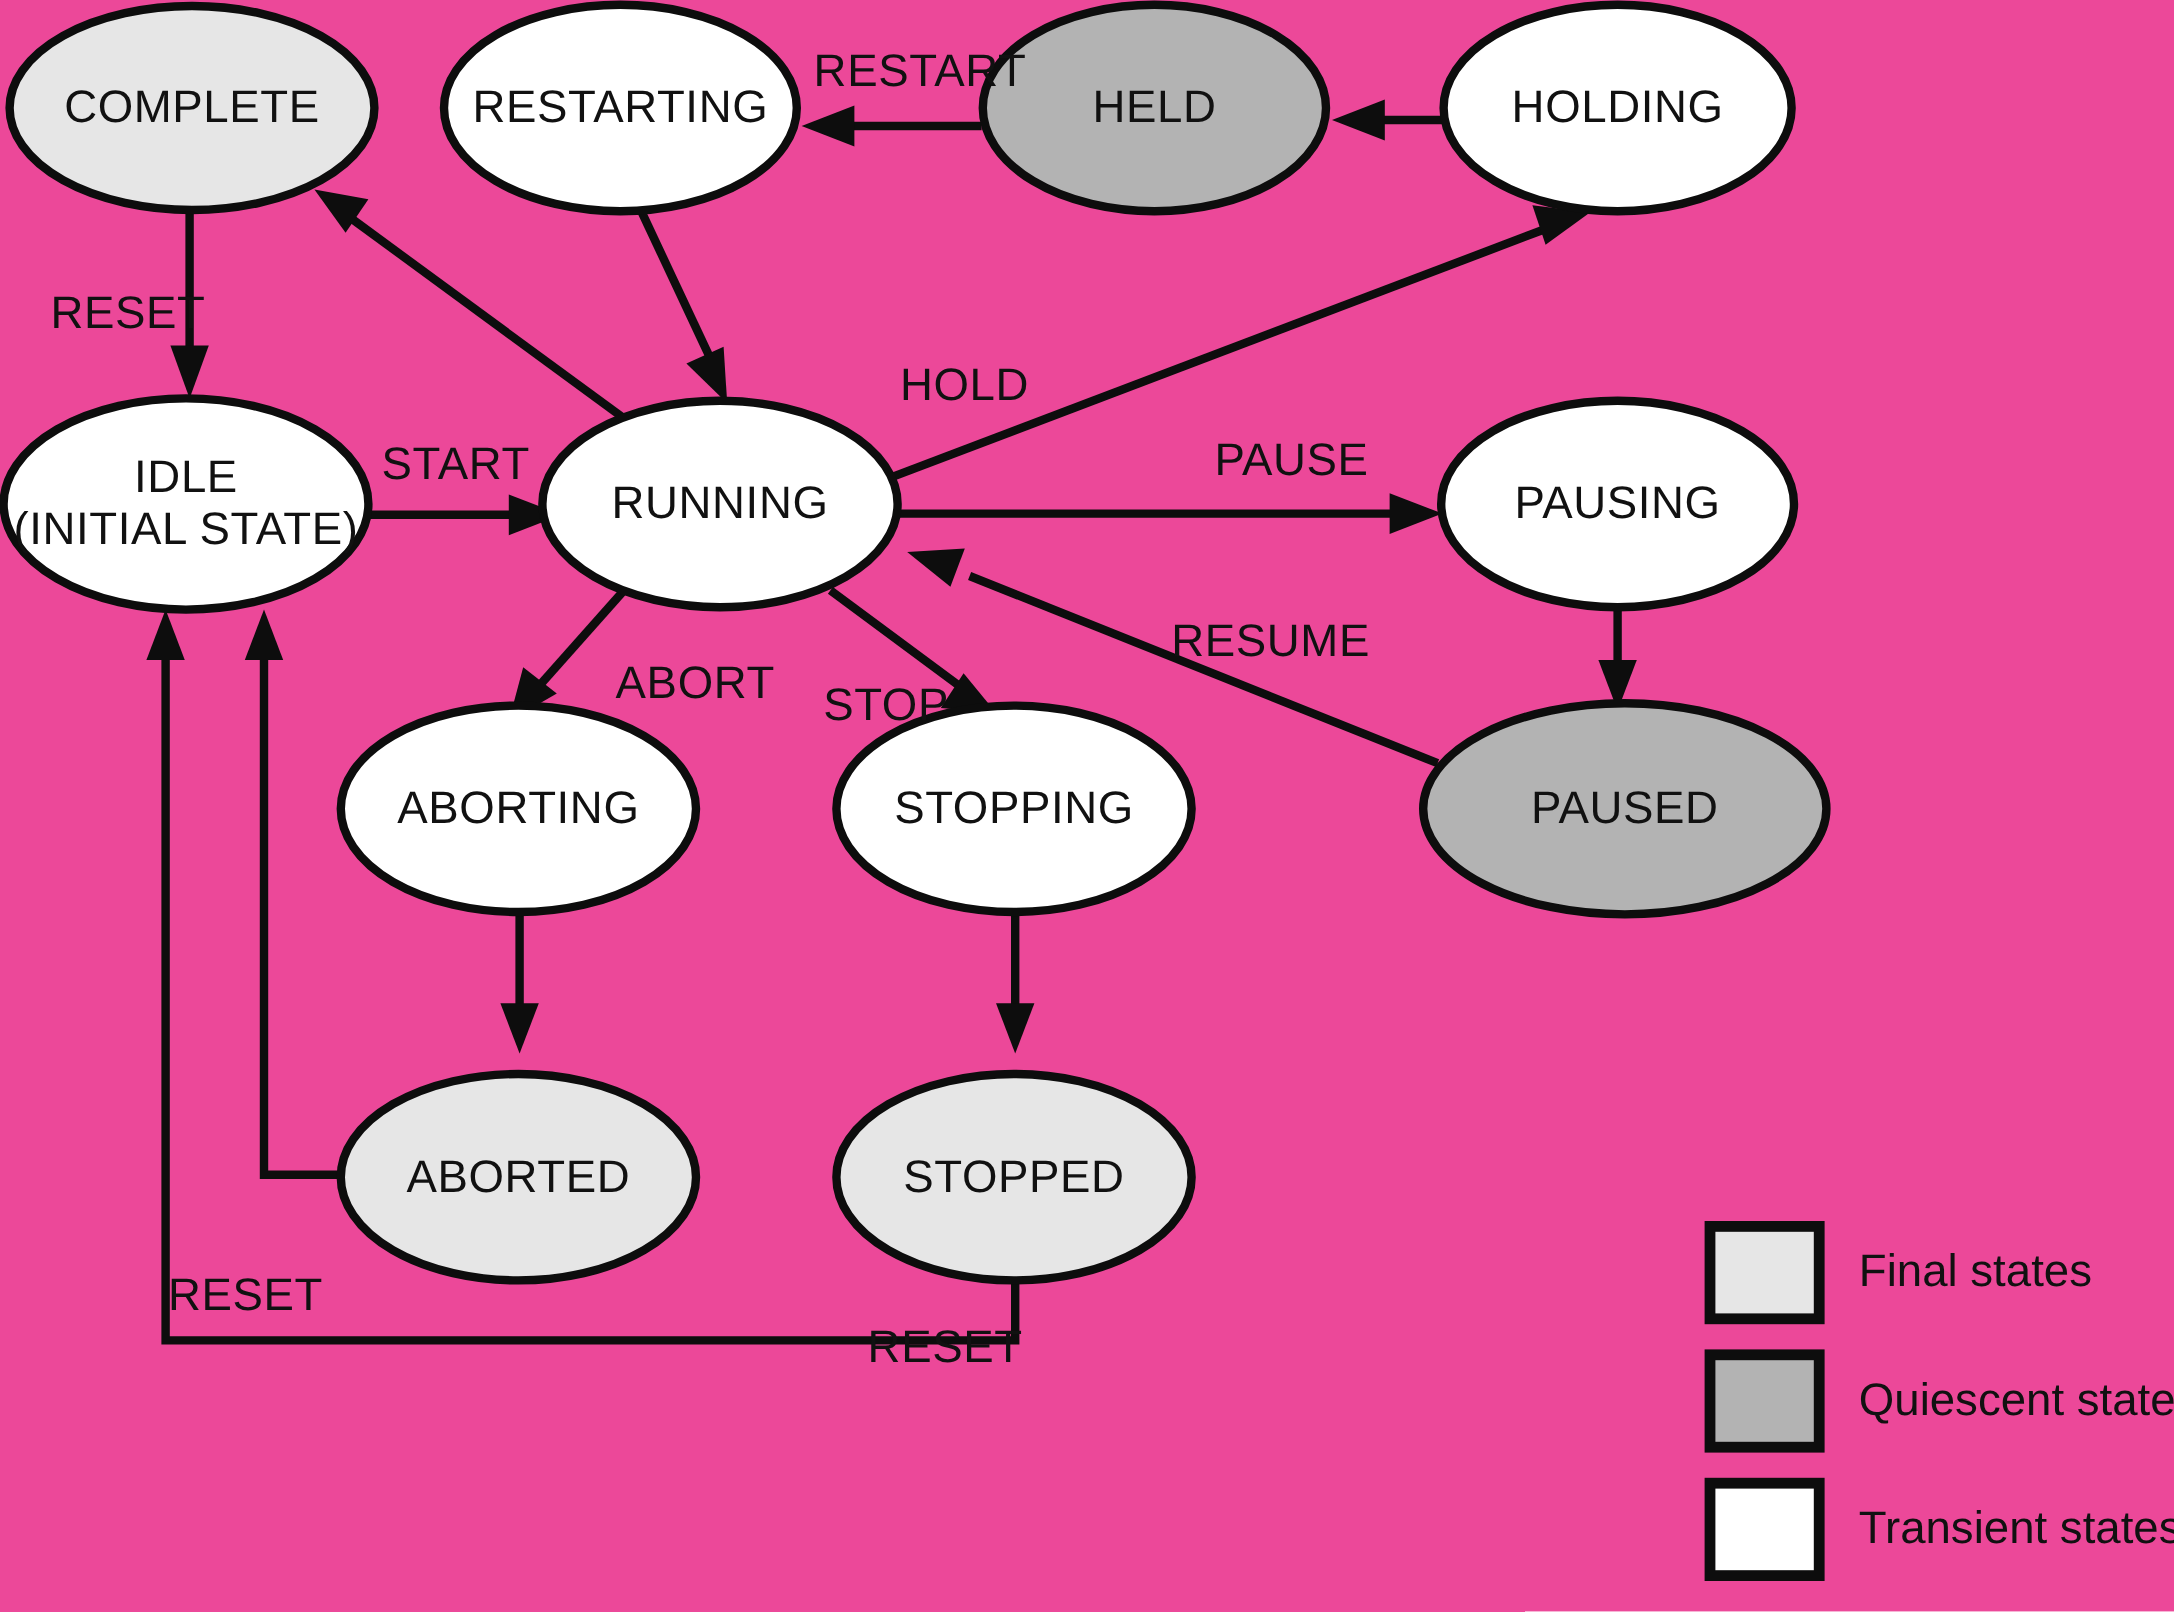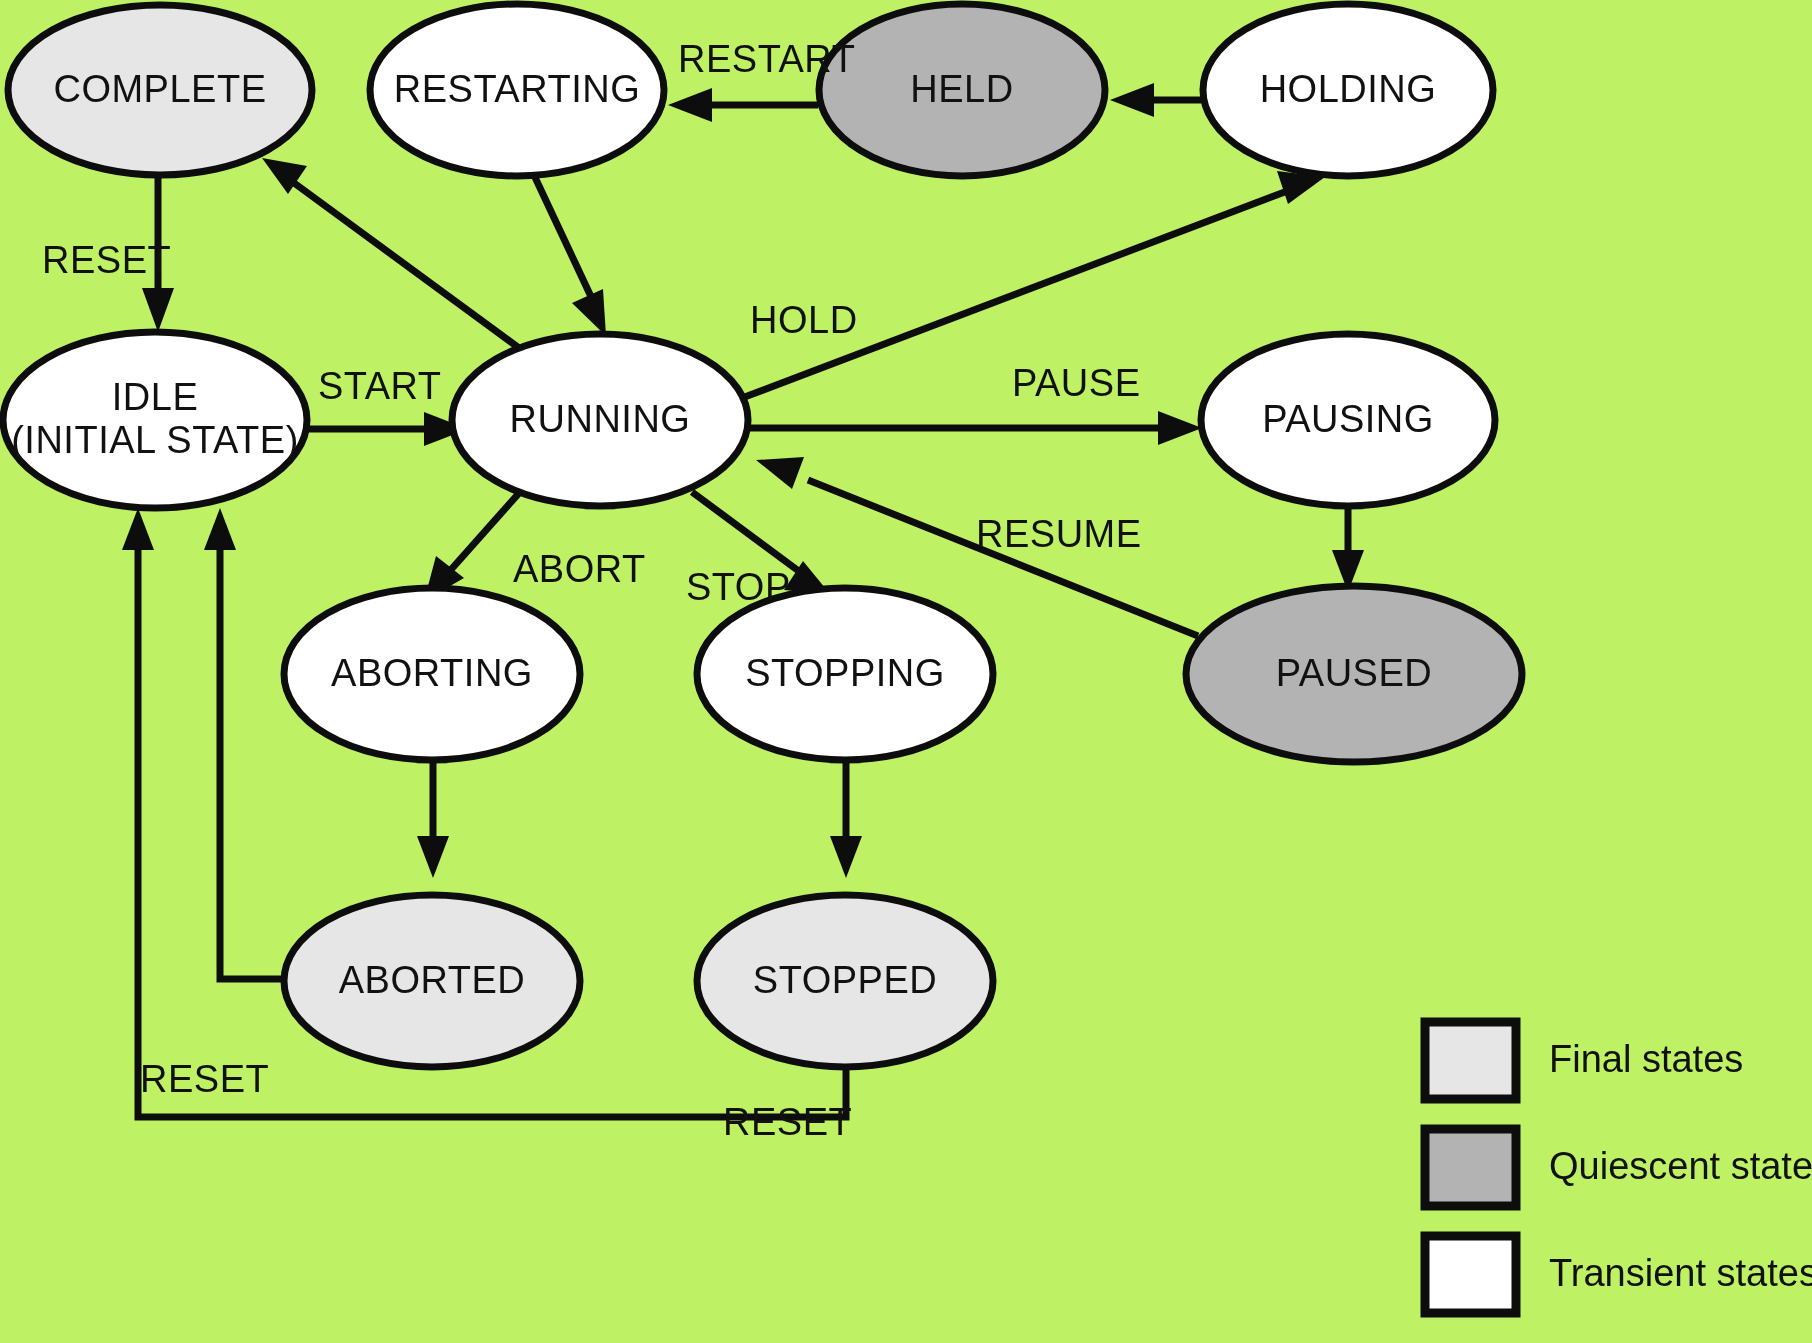--- a/index.html
+++ b/index.html
@@ -5,21 +5,21 @@
 <style>
   html, body {
     margin: 0;
     padding: 0;
     background: #ffffff;
   }
   #stage {
     position: relative;
     width: 1812px;
     height: 1343px;
-    background: #bef264;
+    background: #ec4899;
     overflow: hidden;
     font-family: "Liberation Sans", sans-serif;
   }
   #diagram {
     position: absolute;
     left: 0;
     top: 0;
     width: 1812px;
     height: 1343px;
   }

